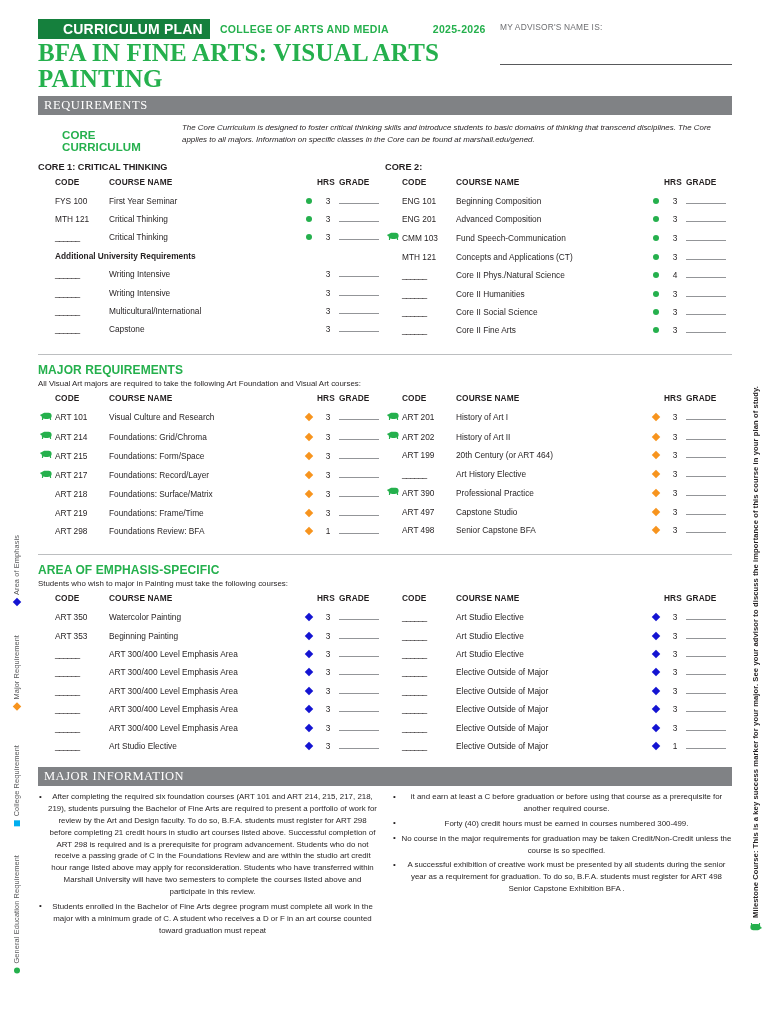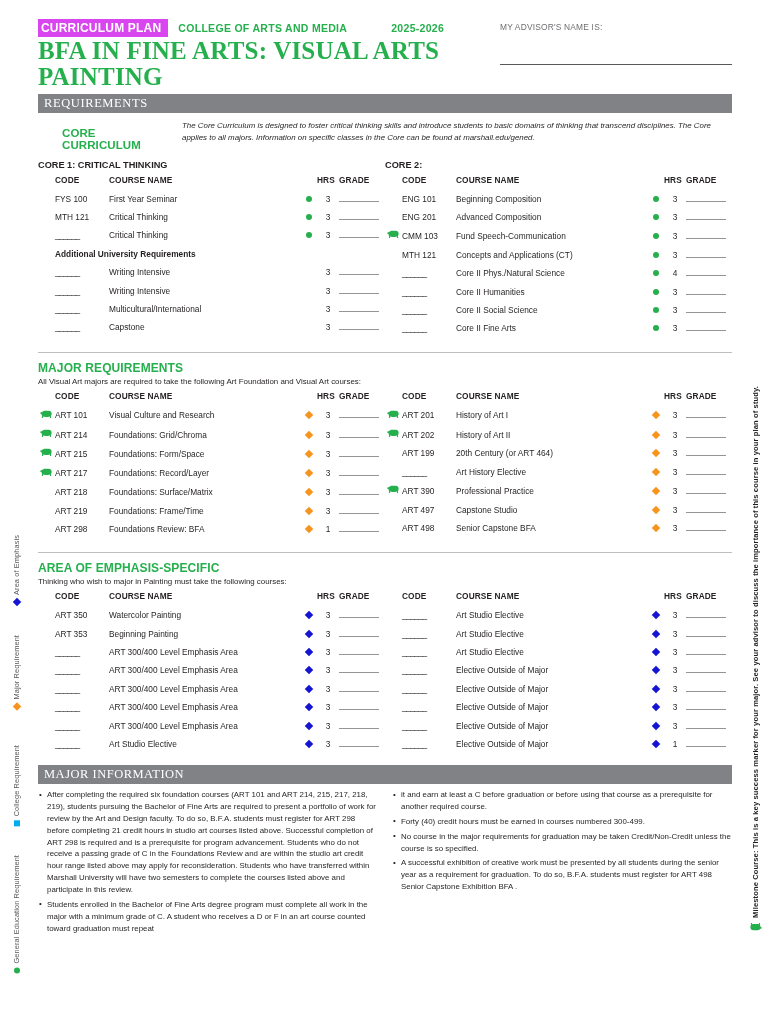--- a/index.html
+++ b/index.html
@@ -51,23 +51,23 @@
     font-weight:bold;
     color:#231f20;
   }
 
   
   .content { position:absolute; left:38px; right:38px; top:0; }
 
   
   .topline { display:flex; align-items:center; gap:10px; padding-top:19px; }
   .badge {
-    background:#d946ef; color:#ffffff;
-    font-size:12px; font-weight:bold; letter-spacing:0.2px;
-    padding:3px 7px 3px 3px;
+    background:#15803d; color:#ffffff;
+    font-size:14px; font-weight:bold; letter-spacing:0.2px;
+    padding:3px 7px 3px 25px;
     line-height:1;
   }
   .college {
     color:#25b04d; font-size:10.5px; font-weight:bold; letter-spacing:0.3px;
   }
   .year {
     color:#25b04d; font-size:10.5px; font-weight:bold; letter-spacing:0.3px;
     margin-left:34px;
   }
   .advisor-wrap { position:absolute; right:38px; top:22px; width:232px; }
@@ -145,21 +145,21 @@
     font-family:"Liberation Serif", serif;
     font-size:12.5px; letter-spacing:0.5px;
     padding:2px 0 2px 6px;
     margin-top:12px;
   }
   .info-cols { display:flex; gap:14px; margin-top:5px; }
   .info-col { flex:1 1 0; }
   ul.info { margin:0; padding:0; list-style:none; }
   ul.info li {
     font-size:7.9px; line-height:1.5; margin-bottom:3px;
-    padding-left:9px; position:relative; color:#231f20;
+    padding-left:9px; position:relative; color:#231f20;text-align:center;
   }
   ul.info li:before {
     content:"\2022"; position:absolute; left:1px; top:-0.5px; font-size:8px; color:#231f20;
   }
 </style>
 </head>
 <body>
 
 <div class="page">
 
@@ -536,21 +536,21 @@
                   <td class="c-grade"><span class="gline"></span></td>
                 </tr>
               </tbody>
           </table>
         </div>
       </div>
     </div>
 
     <div class="rule">
       <div class="greenhead">AREA OF EMPHASIS-SPECIFIC</div>
-      <div class="sub-note">Thinking who wish to major in Painting must take the following courses:</div>
+      <div class="sub-note">Students who wish to major in Painting must take the following courses:</div>
 
       <div class="cols">
         <div class="col">
           <table class="courses">
             <thead>
               <tr>
                 <th class="c-mark"></th>
                 <th class="c-code">CODE</th>
                 <th class="c-name">COURSE NAME</th>
                 <th class="c-bul"></th>

